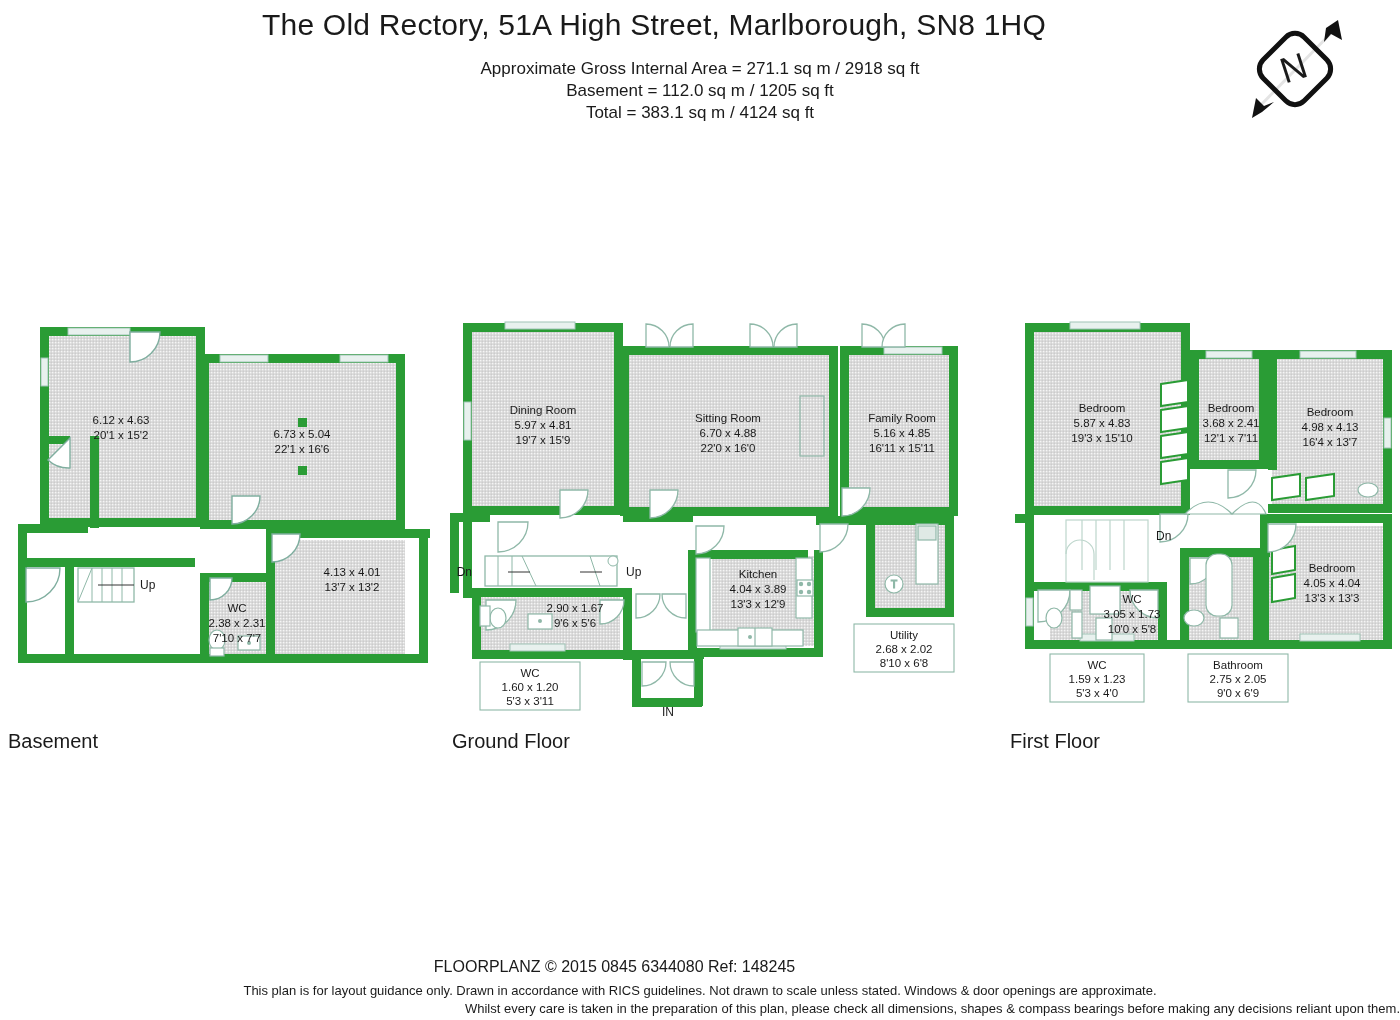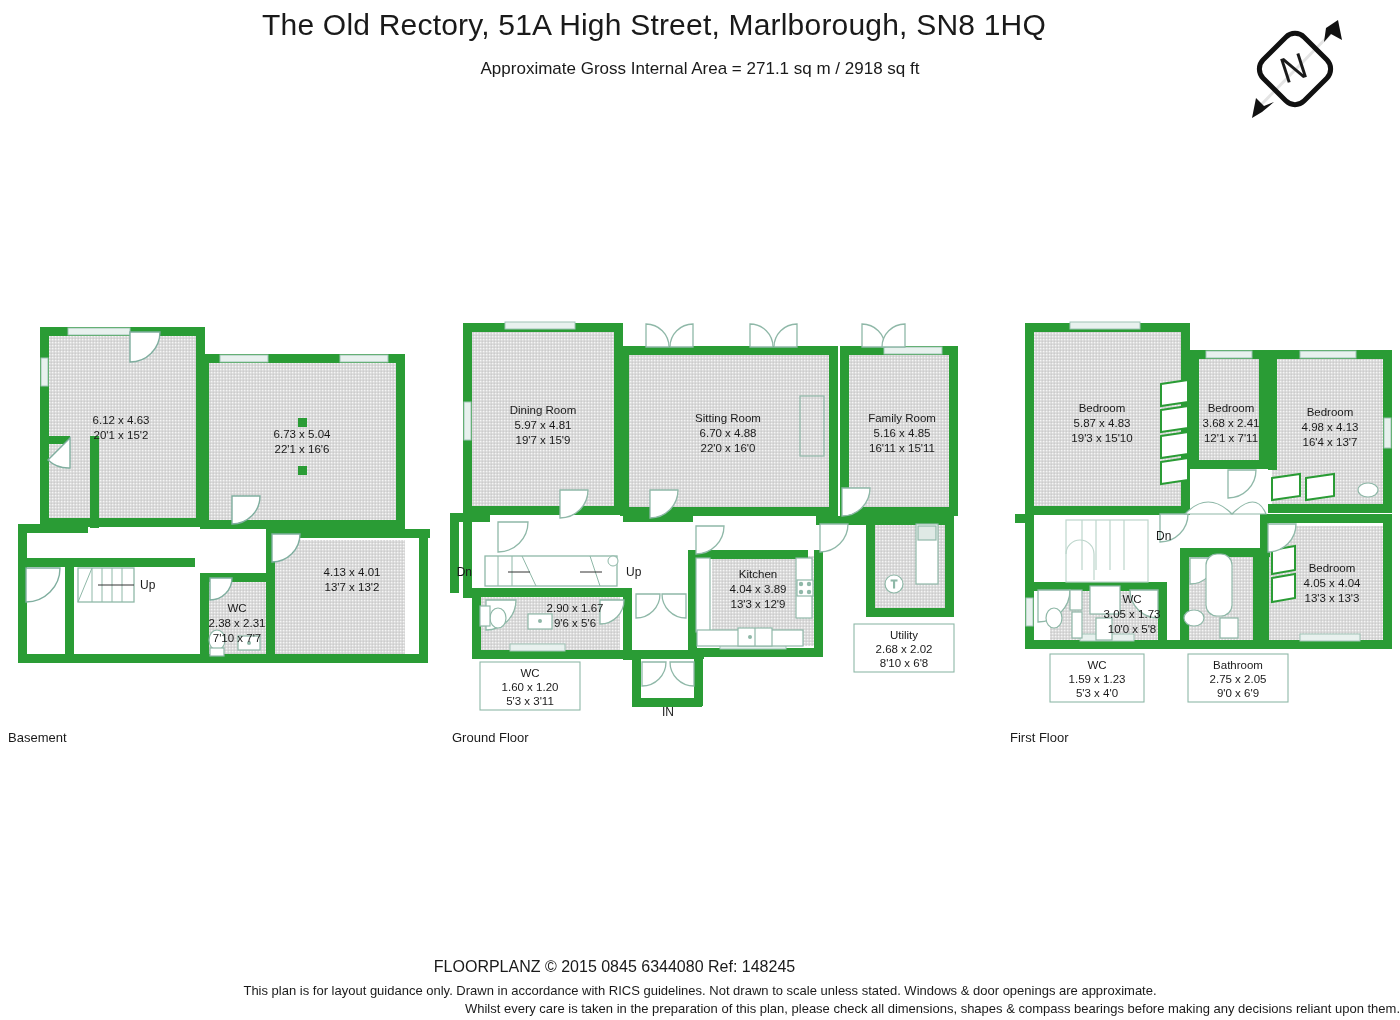--- a/index.html
+++ b/index.html
@@ -12,41 +12,43 @@
   #areas{position:absolute;top:58px;left:0;width:1400px;text-align:center;
          font-size:17px;line-height:22px;}
   #areas div{white-space:nowrap;}
 
   
   #compass{position:absolute;left:1238px;top:12px;width:120px;height:115px;}
 
   
   .plan{position:absolute;}
   .plan svg{display:block;}
-  .floor-label{position:absolute;font-size:13px;white-space:nowrap;}
+  .floor-label{position:absolute;font-size:20px;white-space:nowrap;}
   #fp-line{position:absolute;top:958px;left:0;width:1229px;text-align:center;
            font-size:16px;white-space:nowrap;}
   #disc1{position:absolute;top:983px;left:0;width:1400px;text-align:center;
          font-size:13px;white-space:nowrap;}
   #disc2{position:absolute;top:1001px;left:0;width:1400px;text-align:right;
          font-size:13px;white-space:nowrap;}
 
   
   text{font-family:"Liberation Sans","DejaVu Sans",sans-serif;fill:#1a1a1a;}
   .rmname{font-size:11.5px;}
   .rmdim{font-size:11.5px;}
   .stairlbl{font-size:12px;}
 </style>
 </head>
 <body>
 
 <div id="title">The Old Rectory, 51A High Street, Marlborough, SN8 1HQ</div>
 
 <div id="areas">
   <div>Approximate Gross Internal Area = 271.1 sq m / 2918 sq ft</div>
+  <div>Basement = 112.0 sq m / 1205 sq ft</div>
+  <div>Total = 383.1 sq m / 4124 sq ft</div>
 </div>
 
 <div id="compass">
   <svg width="120" height="115" viewBox="0 0 120 115">
     <g>
 
       <line x1="18" y1="98" x2="100" y2="14" stroke="#e4e4e4" stroke-width="3"></line>
 
       <rect x="28" y="28" width="58" height="58" rx="13" ry="13" transform="rotate(-45 57 57)" fill="none" stroke="#111" stroke-width="5"></rect>
 

